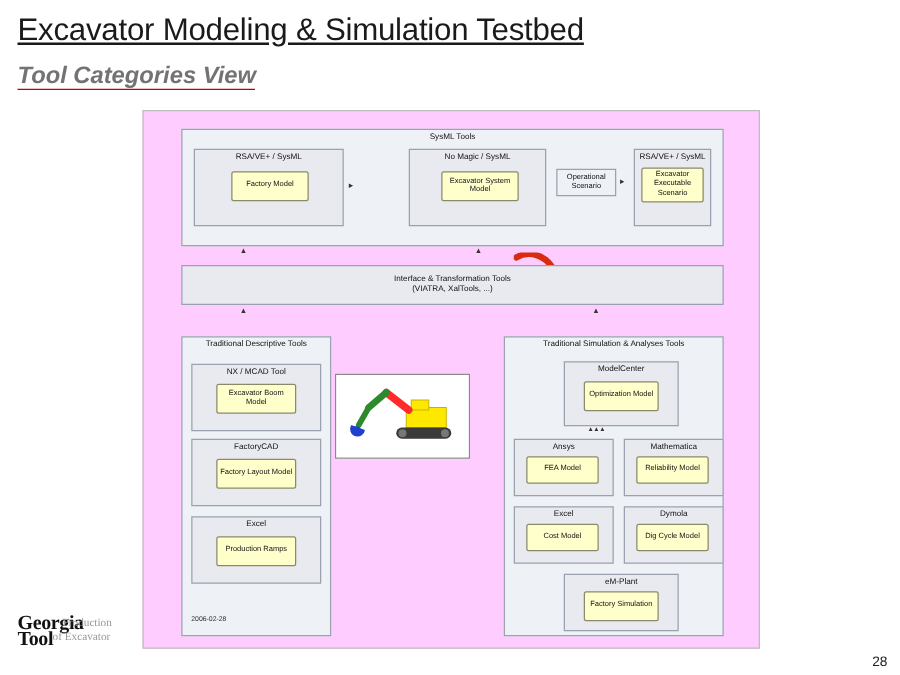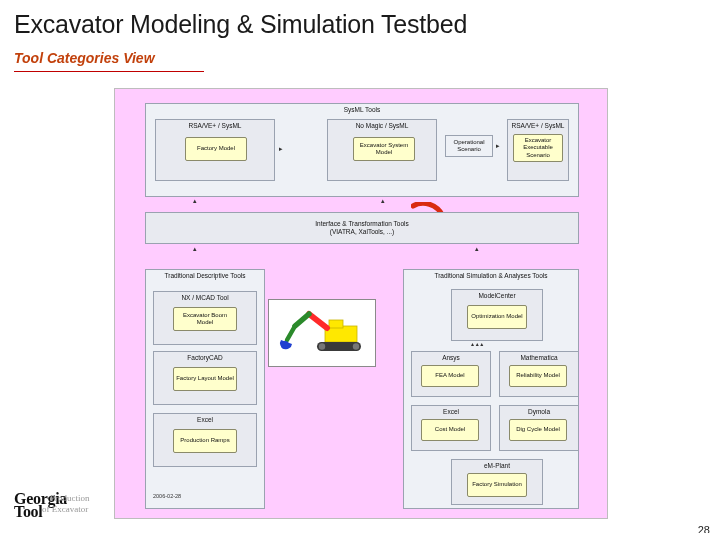--- a/index.html
+++ b/index.html
@@ -21,29 +21,30 @@
     height: 540px;
   }
   .title {
     position: absolute;
     left: 14px;
     top: 10px;
     font-size: 25px;
     color: #1a1a1a;
     letter-spacing: -0.2px;
     white-space: nowrap;
+    text-decoration: underline;
   }
   .subtitle {
     position: absolute;
     left: 14px;
     top: 50px;
-    font-size: 14px;
+    font-size: 19px;
     font-weight: bold;
     font-style: italic;
-    color: #c2410c;
+    color: #737373;
     white-space: nowrap;
   }
   .underline {
     position: absolute;
     left: 14px;
     top: 71px;
     width: 190px;
     height: 1px;
     background: #c00000;
   }

